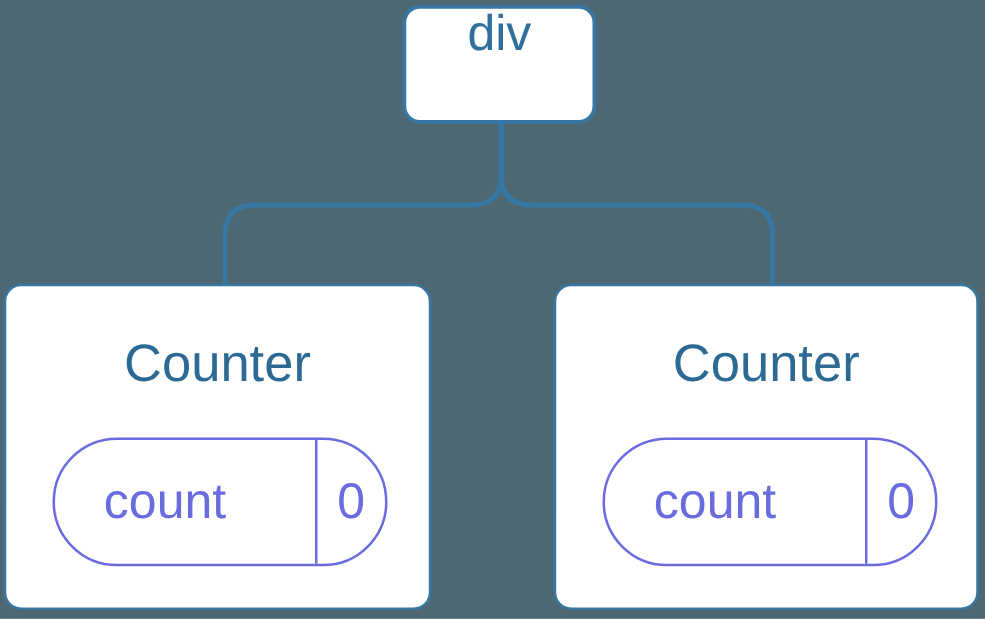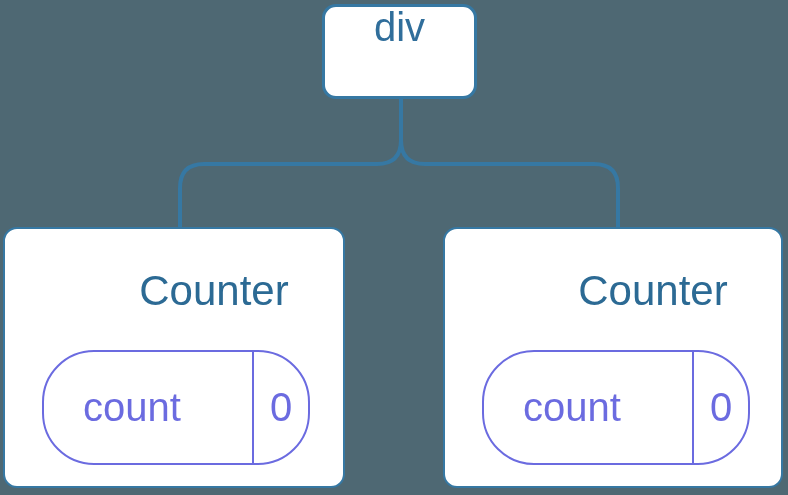--- a/index.html
+++ b/index.html
@@ -60,28 +60,27 @@
   .counter-title {
     position: absolute;
     left: 0;
     top: 40px;
     width: 100%;
     text-align: center;
     color: #2c6a94;
     font-size: 42px;
     font-weight: 500;
     line-height: 1.05;
-    margin-left: 40px;
   }
   .state-pill {
     position: absolute;
     left: 37px;
     top: 121px;
     width: 268px;
-    height: 115px;
+    height: 103px;
     box-sizing: border-box;
     border: 2px solid #6b6be0;
     border-radius: 52px;
     display: flex;
     align-items: stretch;
     color: #6b6be0;
     font-size: 40px;
     gap: 32px;
   }
   .state-key {

